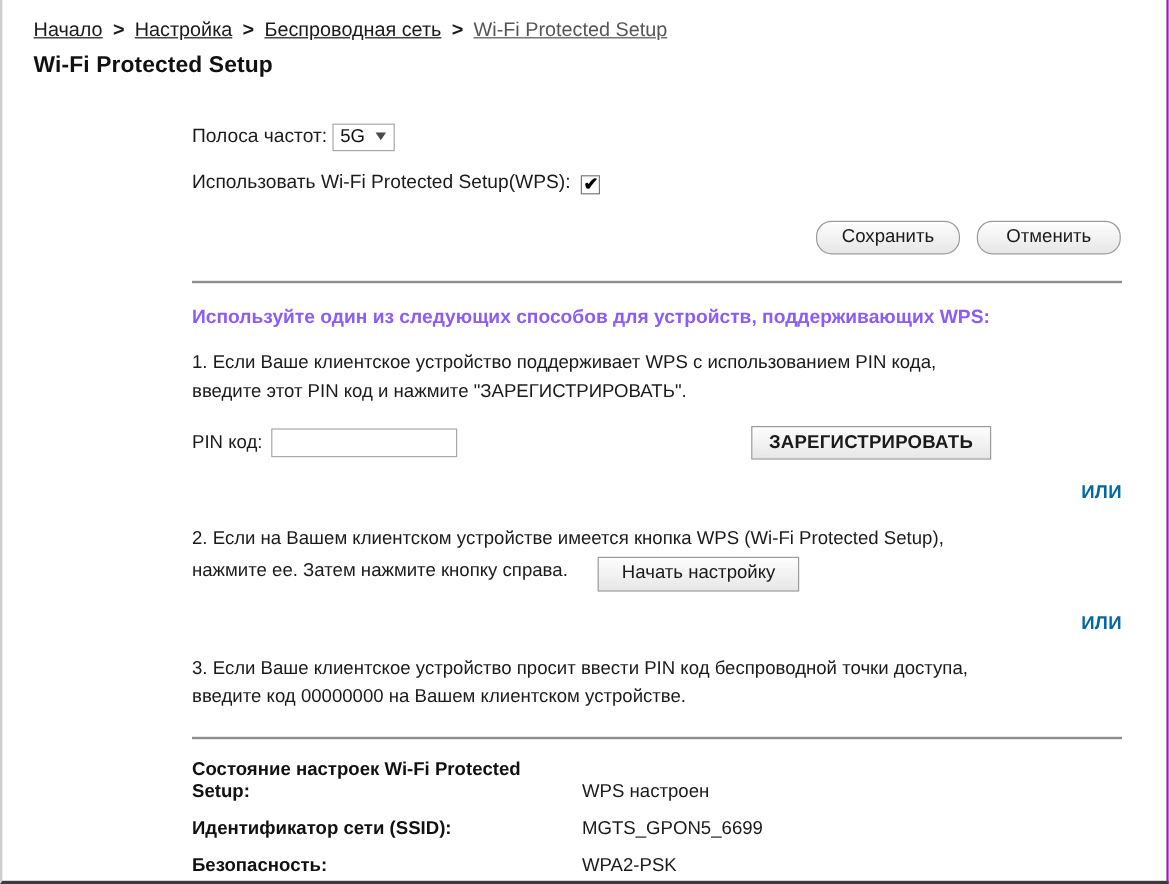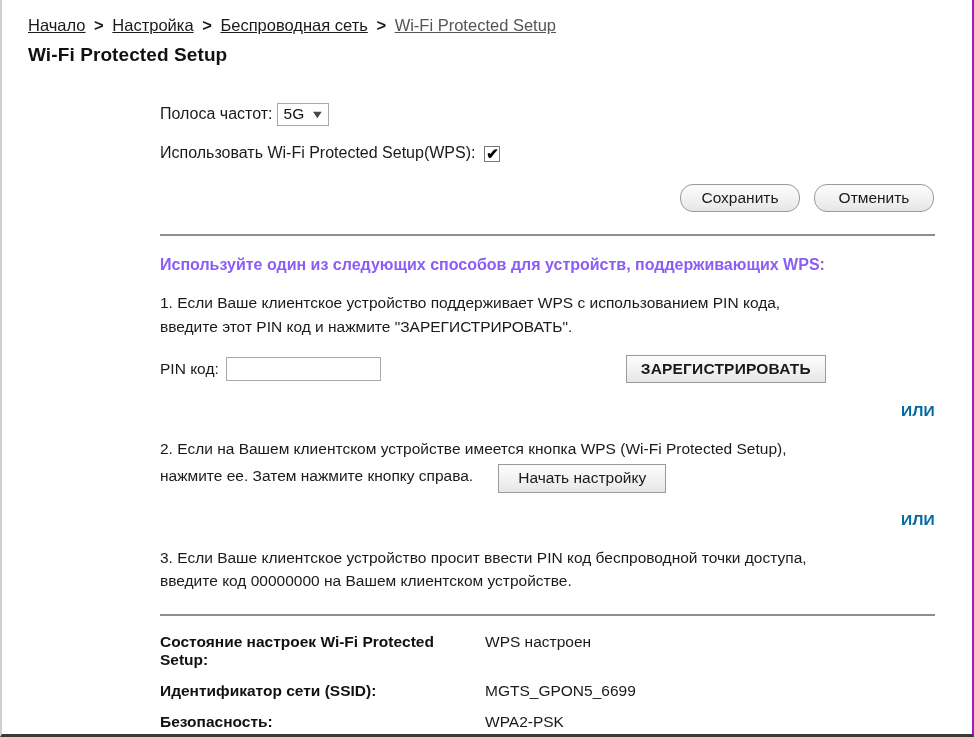--- a/index.html
+++ b/index.html
@@ -229,21 +229,21 @@
     min-width: 168px;
     height: 29px;
   }
 
   
   .status {
     margin-top: 17px;
   }
   .status-row {
     display: flex;
-    align-items: flex-start;
+    align-items: flex-end;
     font-size: 15.5px;
     margin-bottom: 13px;
   }
   .status-row:last-child {
     margin-bottom: 0;
   }
   .status-key {
     width: 325px;
     font-weight: bold;
     color: #111111;

